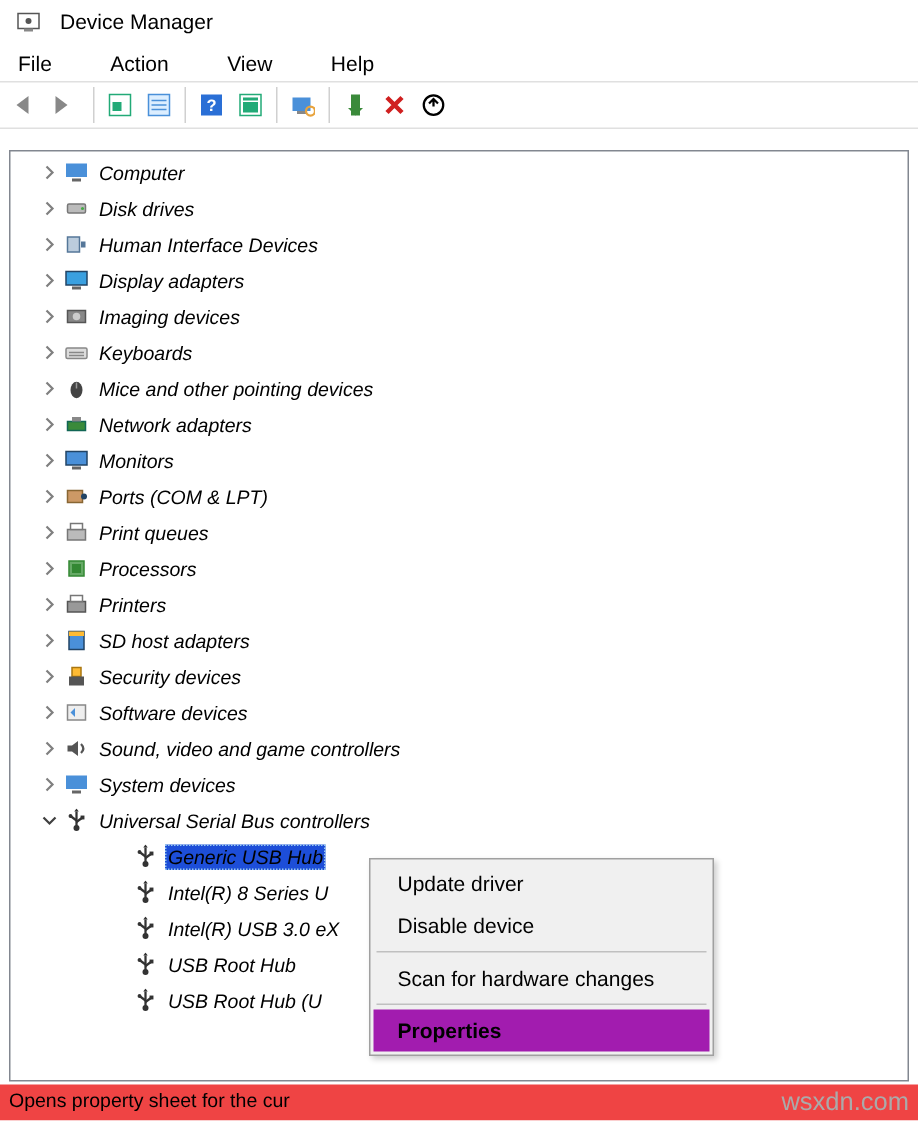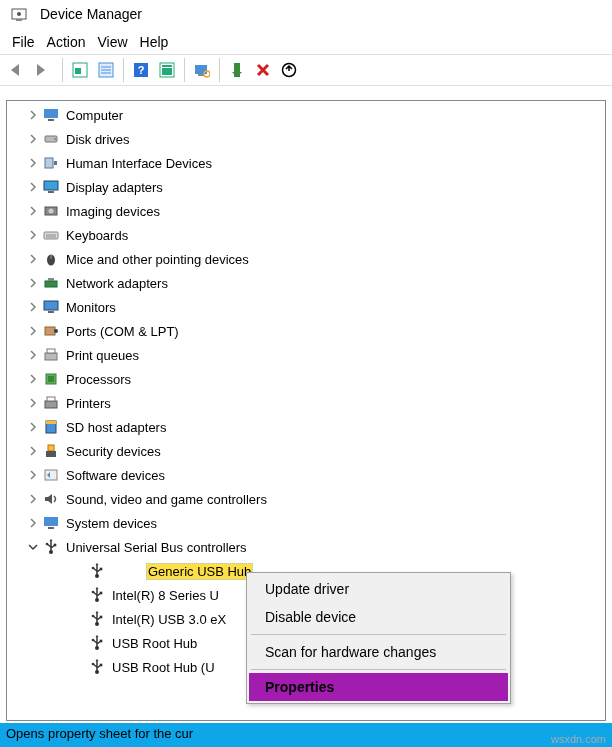--- a/index.html
+++ b/index.html
@@ -13,21 +13,21 @@
     position: relative;
   }
   .title-bar {
     display: flex;
     padding: 6px 8px;
     gap: 8px;
   }
   .title-text { font-size: 14px; }
   .menu-bar {
     display: flex;
-    gap: 12px;
+    gap: 39px;
     padding: 4px 12px;
     font-size: 14px;
   }
   .menu-bar span { cursor: default; }
   .toolbar {
     display: flex;
     align-items: center;
     padding: 2px 6px;
     border-top: 1px solid #e0e0e0;
     border-bottom: 1px solid #e0e0e0;
@@ -52,20 +52,21 @@
     top: 100px;
     left: 6px;
     right: 6px;
     bottom: 26px;
     border: 1px solid #828790;
     overflow: auto;
     background: #fff;
   }
   .tree {
     padding: 2px 0;
+    font-style: italic;
   }
   .tree-item {
     display: flex;
     align-items: center;
     height: 24px;
     white-space: nowrap;
   }
   .expander {
     width: 15px;
     height: 15px;
@@ -78,32 +79,31 @@
   .node-icon {
     width: 18px;
     height: 18px;
     display: flex;
     align-items: center;
     justify-content: center;
     margin: 0 4px 0 2px;
   }
   .node-label { padding: 1px 2px; }
   .selected .node-label {
-    background: #fde047;
+    background: #1d4ed8;
     border: 1px dotted #99c9ef;
     padding: 0 1px;
-    margin-left: 36px;
   }
   .indent-1 { padding-left: 18px; }
   .indent-2 { padding-left: 64px; }
   .context-menu {
     position: absolute;
     top: 572px;
     left: 246px;
-    width: 265px;
+    width: 230px;
     background: #f0f0f0;
     border: 1px solid #a0a0a0;
     box-shadow: 2px 2px 4px rgba(0,0,0,0.2);
     padding: 2px;
     z-index: 10;
   }
   .cm-item {
     padding: 6px 16px;
     font-size: 14px;
   }
@@ -117,27 +117,27 @@
     margin: 3px 2px;
   }
   .status-bar {
     position: absolute;
     bottom: 0;
     left: 0;
     right: 0;
     height: 24px;
     padding: 3px 6px;
     font-size: 13px;
-    background:#0ea5e9;
+    background:#ef4444;
   }
   .watermark {
     position: absolute;
     bottom: 2px;
     right: 6px;
-    font-size: 11px;
+    font-size: 17px;
     color: #aaa;
     z-index: 20;
   }
 </style>
 </head>
 <body>
 
 <div class="title-bar">
   <span class="node-icon">
     <svg width="16" height="16" viewBox="0 0 16 16">

